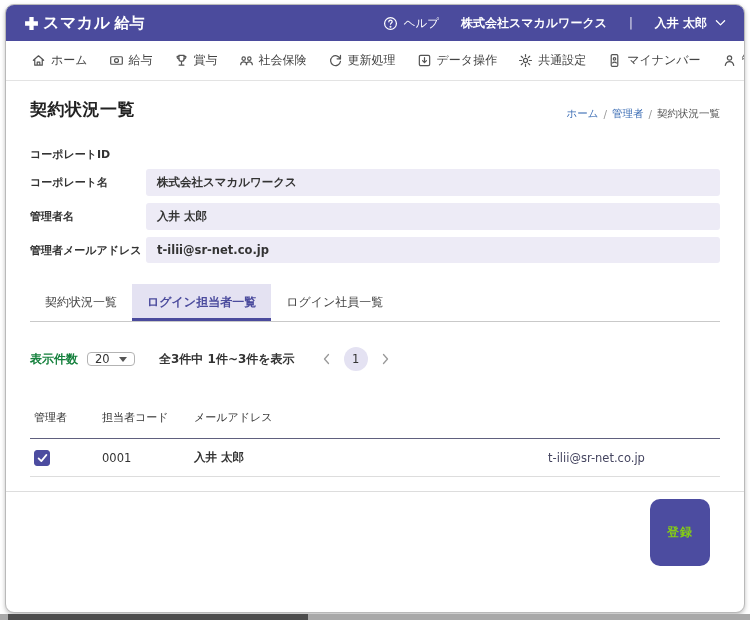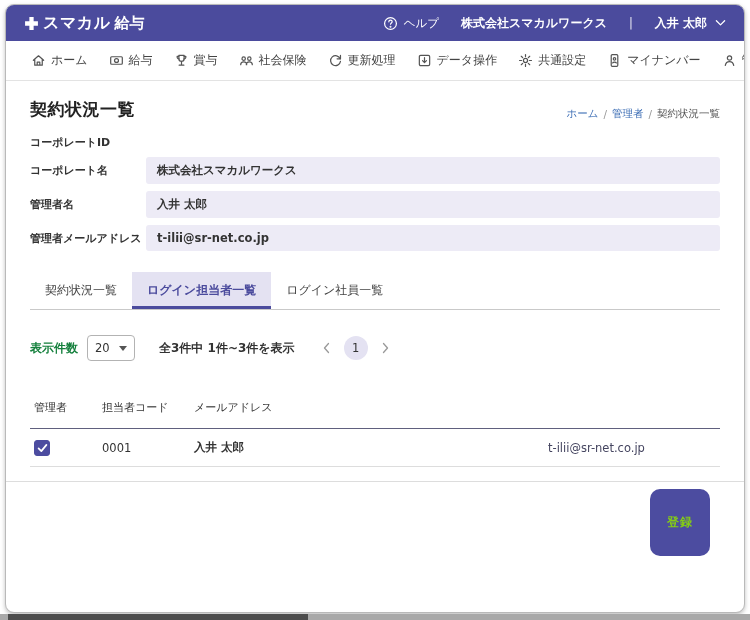--- a/index.html
+++ b/index.html
@@ -26,32 +26,32 @@
   .nav-item{display:flex;align-items:center;gap:5px;font-size:12px;color:#444;cursor:pointer;white-space:nowrap;}
   .nav-item svg{stroke:var(--icon);}
   
   .content{padding:0 24px;}
   .title-row{display:flex;align-items:flex-end;margin-top:17px;}
   h1{font-size:17px;color:#222;letter-spacing:.5px;}
   .breadcrumb{margin-left:auto;font-size:10.5px;color:#999;display:flex;gap:5px;align-items:center;}
   .breadcrumb .link{color:var(--link);cursor:pointer;}
   .breadcrumb .current{color:#555;}
   
-  .form{margin-top:14px;}
+  .form{margin-top:26px;}
   .form-row{display:flex;align-items:center;margin-bottom:7px;}
   .form-label{width:116px;font-size:11px;font-weight:600;color:#333;flex-shrink:0;}
   .form-value{flex:1;background:var(--field-bg);border-radius:3px;padding:6px 11px;font-size:11.5px;font-weight:600;color:#333;min-height:26px;}
   
   .tabs{margin-top:21px;display:flex;border-bottom:1px solid #c9c9c9;}
   .tab{padding:10px 15px;font-size:12px;color:#444;cursor:pointer;}
   .tab.active{background:var(--tab-active-bg);color:var(--primary);font-weight:bold;box-shadow:inset 0 -3px 0 var(--primary);}
   
   .pager-row{margin-top:25px;display:flex;align-items:center;}
   .page-size-label{font-size:12px;font-weight:600;color:#15803d;}
-  .page-size-select{margin-left:9px;width:48px;height:26px;border:1px solid #b3b3b3;border-radius:4px;
+  .page-size-select{margin-left:9px;width:48px;height:14px;border:1px solid #b3b3b3;border-radius:4px;
     display:flex;align-items:center;justify-content:space-between;padding:0 7px;font-size:11.5px;color:#333;cursor:pointer;background:#fff;}
   .caret{width:0;height:0;border-left:4px solid transparent;border-right:4px solid transparent;border-top:5px solid #555;}
   .range-text{margin-left:24px;font-size:12px;font-weight:600;color:#333;}
   .pager{margin-left:27px;display:flex;align-items:center;gap:13px;}
   .chev{display:flex;align-items:center;cursor:pointer;}
   .page-num{width:24px;height:24px;border-radius:50%;background:var(--tab-active-bg);display:flex;align-items:center;justify-content:center;font-size:11.5px;color:#333;cursor:pointer;}
   
   .table{margin-top:27px;}
   .thead{display:flex;align-items:center;padding:12px 0 13px;font-size:11px;color:#333;border-bottom:1px solid #60607e;}
   .col-check{width:72px;padding-left:4px;flex-shrink:0;}

